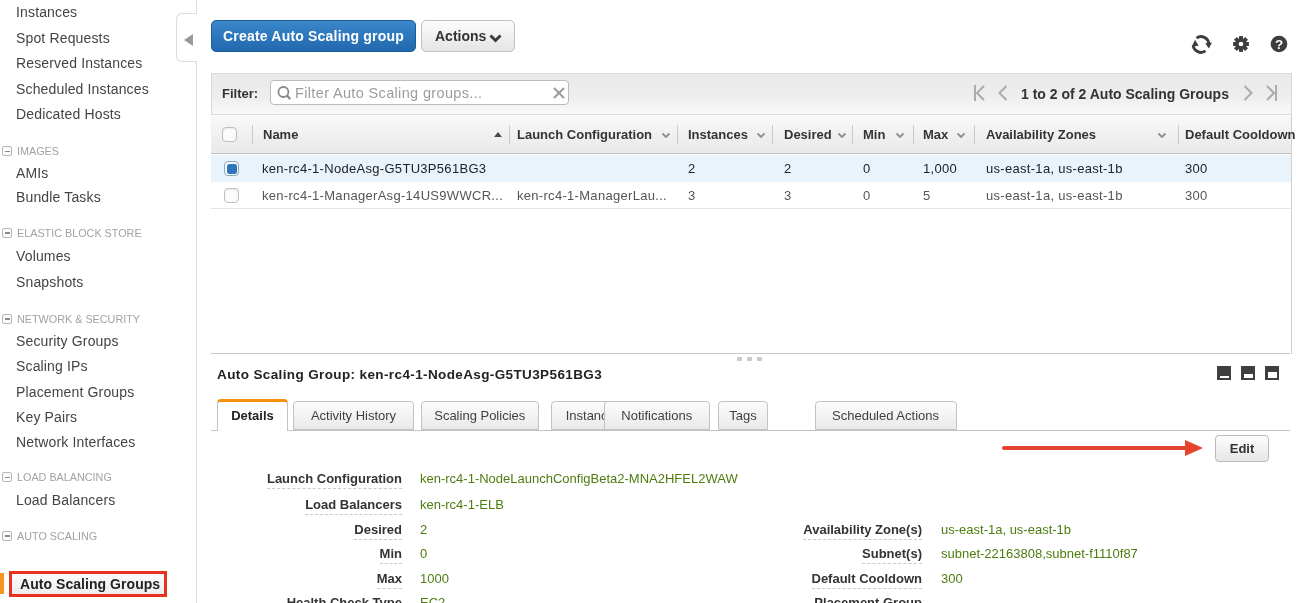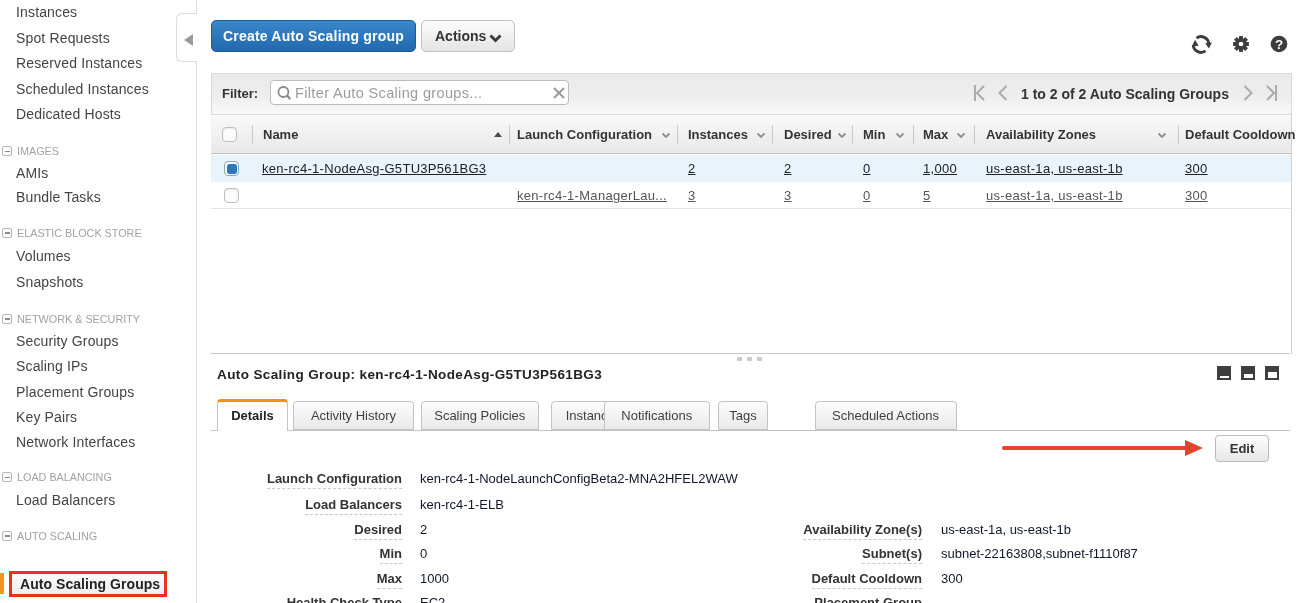--- a/index.html
+++ b/index.html
@@ -58,21 +58,21 @@
 
 #tbox { position:absolute; left:211px; top:114.5px; width:1081px; height:239px;
   border-right:1px solid #cfcfcf; background:#fff; }
 #thead { position:absolute; left:211px; top:115.5px; width:1080px; height:38.5px;
   background:linear-gradient(#f8f8f8,#e9e9e9); border-bottom:1px solid #c3c3c3; }
 .hdiv { position:absolute; top:125px; width:1px; height:19px; background:#c9c9c9; }
 .th { position:absolute; top:115.5px; height:38px; line-height:38px; font-size:13px;
   font-weight:bold; color:#333; white-space:nowrap; }
 .row { position:absolute; left:211px; width:1080px; height:27px; }
 .td { position:absolute; top:0; height:27px; line-height:27px; font-size:13px;
-  letter-spacing:0.3px; color:#333; white-space:nowrap;text-decoration:underline; }
+  letter-spacing:0.3px; color:#333; white-space:nowrap; }
 #row1 { top:155px; background:#e8f3fc; }
 #row2 { top:182px; background:#fff; border-bottom:1px solid #e4e4e4; }
 #row1 .td { color:#222; }
 #row2 .td { color:#555; }
 .cb { position:absolute; width:15px; height:15px; border:1px solid #bfbfbf; border-radius:4px;
   background:#fbfbfb; box-shadow:inset 0 1px 2px rgba(0,0,0,0.08); }
 .cb.checked { border-color:#8ba7bd; background:#fff; }
 .cb.checked:after { content:""; position:absolute; left:1.5px; top:1.5px; width:10px; height:10px;
   border-radius:2.5px; background:#2d76bb; }
 .sortasc { position:absolute; width:0; height:0; border-left:4.5px solid transparent;
@@ -97,21 +97,21 @@
 #btn-edit { position:absolute; left:1215px; top:435px; width:54px; height:27px;
   border:1px solid #b9b9b9; border-radius:4px; background:linear-gradient(#fdfdfd,#e6e6e6);
   font-size:13px; font-weight:bold; color:#333; text-align:center; line-height:25px; }
 #arrow-shaft { position:absolute; left:1002px; top:446px; width:185px; height:4px;
   background:#e6432c; border-radius:2px; }
 #arrow-head { position:absolute; left:1185px; top:439.5px; width:0; height:0;
   border-left:18px solid #e6432c; border-top:8.5px solid transparent; border-bottom:8.5px solid transparent; }
 
 .dlabel { position:absolute; font-size:13px; font-weight:bold; color:#333; white-space:nowrap; }
 .dlabel span { border-bottom:1px dashed #c9c9c9; padding-bottom:2px; }
-.dval { position:absolute; font-size:13px; color:#0f172a; white-space:nowrap; }
+.dval { position:absolute; font-size:13px; color:#4d7c0f; white-space:nowrap; }
 </style>
 </head>
 <body>
 
 <div id="sidebar">
   <div class="nav-item" style="top:0px">Instances</div>
   <div class="nav-item" style="top:26px">Spot Requests</div>
   <div class="nav-item" style="top:51px">Reserved Instances</div>
   <div class="nav-item" style="top:76.5px">Scheduled Instances</div>
   <div class="nav-item" style="top:101.5px">Dedicated Hosts</div>
@@ -253,20 +253,21 @@
   <div class="td" style="left:51px">ken-rc4-1-NodeAsg-G5TU3P561BG3</div>
   <div class="td" style="left:477px">2</div>
   <div class="td" style="left:573px">2</div>
   <div class="td" style="left:652px">0</div>
   <div class="td" style="left:712px">1,000</div>
   <div class="td" style="left:775px">us-east-1a, us-east-1b</div>
   <div class="td" style="left:974px">300</div>
 </div>
 <div class="row" id="row2">
   <div class="cb" style="left:13px;top:6px"></div>
+  <div class="td" style="left:51px">ken-rc4-1-ManagerAsg-14US9WWCR...</div>
   <div class="td" style="left:306px">ken-rc4-1-ManagerLau...</div>
   <div class="td" style="left:477px">3</div>
   <div class="td" style="left:573px">3</div>
   <div class="td" style="left:652px">0</div>
   <div class="td" style="left:712px">5</div>
   <div class="td" style="left:775px">us-east-1a, us-east-1b</div>
   <div class="td" style="left:974px">300</div>
 </div>
 
 <div id="split"></div>

